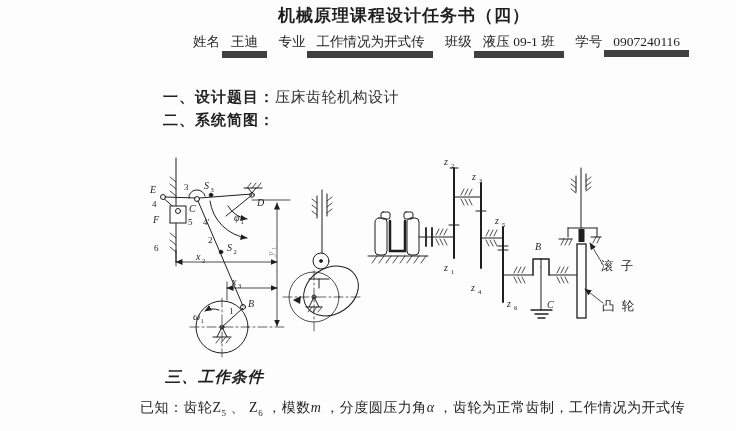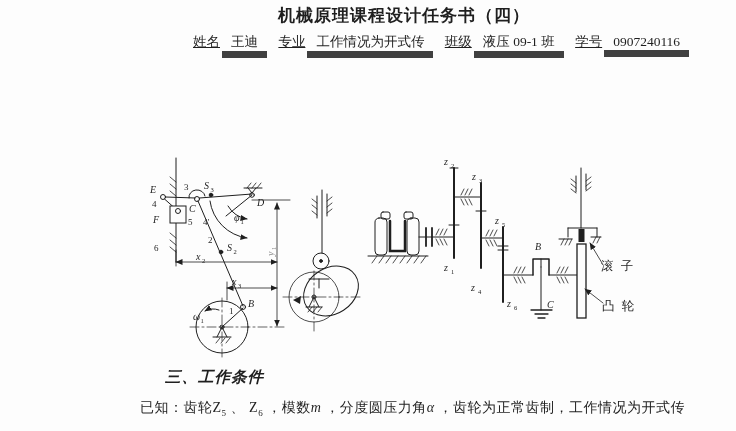--- a/index.html
+++ b/index.html
@@ -1,21 +1,21 @@
 <!DOCTYPE html>
 <html><head>
 <meta charset="utf-8">
 <style>
   html,body{margin:0;padding:0;background:#ffffff;}
   #page{position:relative;width:736px;height:431px;background:#fdfdfd;overflow:hidden;
         font-family:"Liberation Serif","DejaVu Serif",serif;color:#1f1f1f;}
   .title{position:absolute;top:4px;left:80px;right:8px;text-align:center;
          font-size:17px;font-weight:bold;letter-spacing:1px;}
   .info{position:absolute;top:33px;left:193px;font-size:13.5px;white-space:nowrap;}
-  .info .lbl{margin-right:2px;text-decoration:underline;}
+  .info .lbl{margin-right:2px;}
   .uv{display:inline-block;border-bottom:7px solid #404040;text-align:center;
       padding:0 9px;margin-right:8px;}
   .heading{position:absolute;left:163px;font-size:15px;font-weight:bold;letter-spacing:1px;}
   #sec1{top:88px;} #sec2{top:111px;} #sec3{top:367px;left:165px;font-size:15.5px;font-style:italic;}
   #sec1 .htext{font-weight:normal;color:#333;letter-spacing:0.5px;}
   .known{position:absolute;top:399px;left:140px;font-size:14px;white-space:nowrap;letter-spacing:0.5px;}
   .known sub{font-size:9px;}
   .it{font-style:italic;}
   svg{position:absolute;top:145px;left:0;}
   .dlab{font-family:"Liberation Serif","DejaVu Serif",serif;font-size:10px;font-style:italic;}
@@ -31,21 +31,27 @@
 
   <div class="title">机械原理课程设计任务书（四）</div>
 
   <div class="info">
     <span class="lbl">姓名</span><span class="uv">王迪</span>
     <span class="lbl">专业</span><span class="uv">工作情况为开式传</span>
     <span class="lbl">班级</span><span class="uv">液压 09-1 班</span>
     <span class="lbl">学号</span><span class="uv">0907240116</span>
   </div>
 
-
+  <div class="heading" id="sec1">
+    <span>一、设计题目：</span><span class="htext">压床齿轮机构设计</span>
+  </div>
+
+  <div class="heading" id="sec2">
+    <span>二、系统简图：</span>
+  </div>
 
   <div class="heading" id="sec3">
     <span>三、工作条件</span>
   </div>
 
   <div class="known">
     <span>已知：</span><span>齿轮Z</span><sub>5</sub><span> 、 Z</span><sub>6</sub><span> ，模数</span><span class="it">m</span><span> ，分度圆压力角</span><span class="it">α</span><span> ，齿轮为正常齿制，工作情况为开式传</span>
   </div>
 
   <svg width="736" height="225" viewBox="0 145 736 225">

